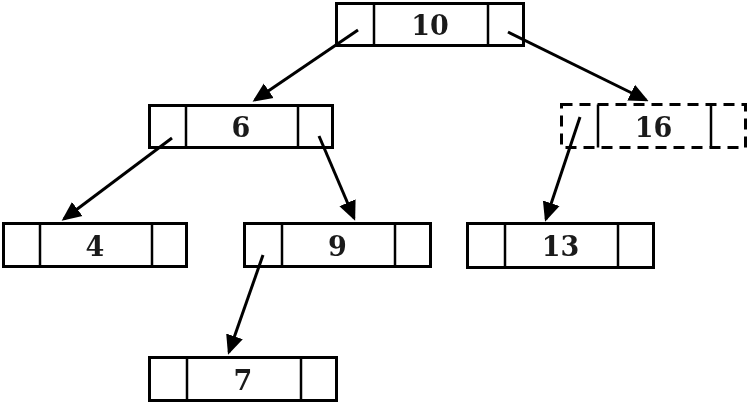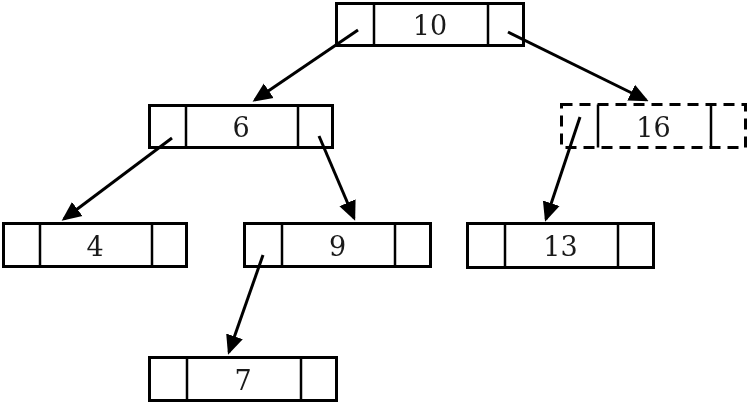--- a/index.html
+++ b/index.html
@@ -7,20 +7,21 @@
     padding: 0;
     background: #ffffff;
     font-family: "DejaVu Serif", serif;
   }
   .canvas {
     position: relative;
     width: 750px;
     height: 404px;
     background: #ffffff;
     overflow: hidden;
+    font-weight: bold;
   }
   svg text {
     font-family: "DejaVu Serif", serif;
     font-size: 27px;
     fill: #1a1a1a;
   }
 </style>
 </head>
 <body>
 

